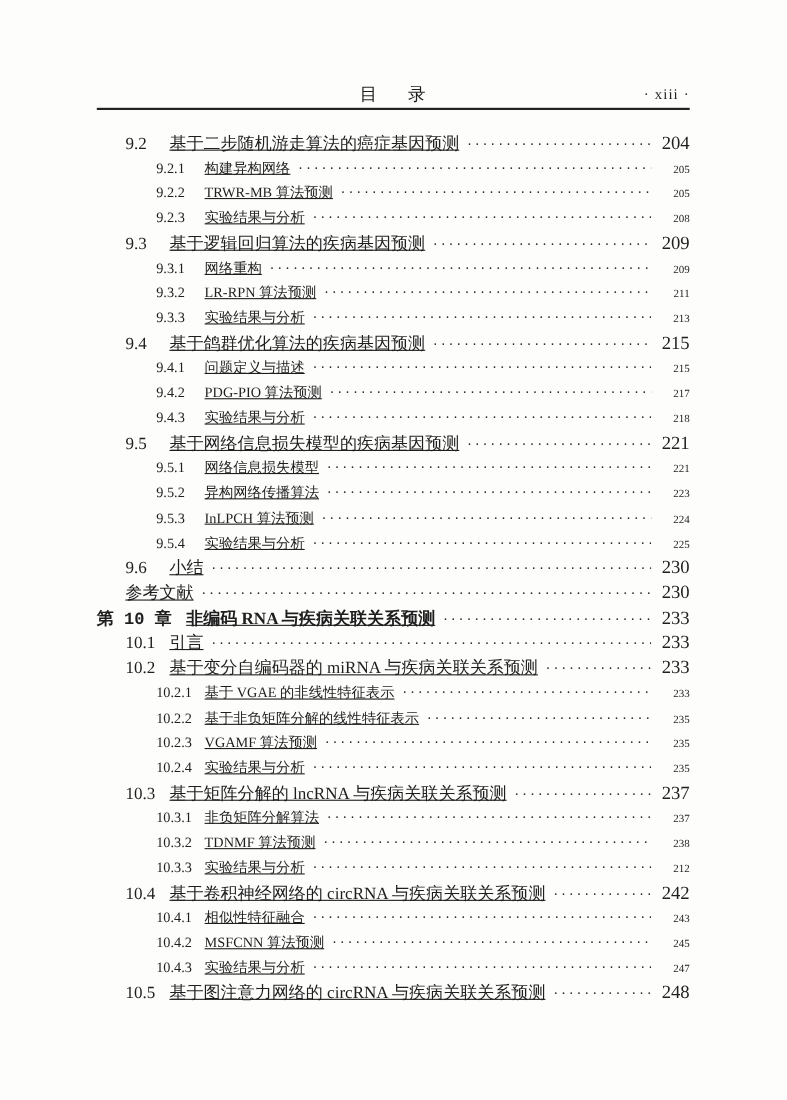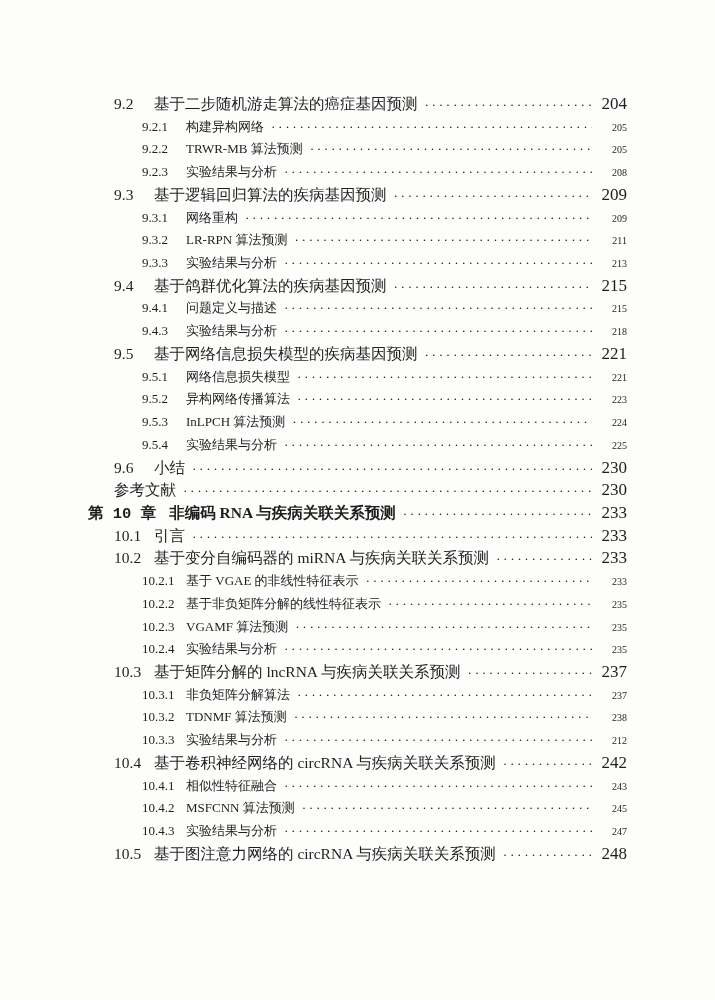--- a/index.html
+++ b/index.html
@@ -49,21 +49,21 @@
     line-height: 22.72px;
     white-space: nowrap;
   }
   .row.chapter    { padding-left: 0;    font-size: 15.5px; font-weight: bold; }
   .row.section    { padding-left: 26px; font-size: 15.5px; }
   .row.subsection { padding-left: 54px; font-size: 13px; }
   .num { flex: 0 0 auto; }
   .row.chapter    .num { margin-right: 13px; font-family: Liberation Mono, monospace; }
   .row.section    .num { width: 40px; }
   .row.subsection .num { width: 44px; }
-  .ttl { flex: 0 0 auto; }
+  .ttl { flex: 0 0 auto; text-decoration: underline; }
   .leader {
     flex: 1 1 auto;
     overflow: hidden;
     white-space: nowrap;
     margin: 0 5px 0 7px;
     font-weight: normal;
     font-size: 13.5px;
     color: #262626;
   }
   .leader::after {
@@ -78,20 +78,24 @@
     font-weight: normal;
   }
   .row.subsection .pg { font-size: 10px; }
 </style>
 </head>
 <body>
 
 <div class="page">
   <div class="content">
 
+    <div class="header">
+      <span class="header-title">目 录</span>
+      <span class="header-page">· xiii ·</span>
+    </div>
 
     <div class="toc" id="toc">
         <div class="row section">
     <span class="num">9.2</span>
     <span class="ttl">基于二步随机游走算法的癌症基因预测</span>
     <span class="leader"></span>
     <span class="pg">204</span>
   </div>
         <div class="row subsection">
     <span class="num">9.2.1</span>
@@ -139,20 +143,26 @@
     <span class="num">9.4</span>
     <span class="ttl">基于鸽群优化算法的疾病基因预测</span>
     <span class="leader"></span>
     <span class="pg">215</span>
   </div>
         <div class="row subsection">
     <span class="num">9.4.1</span>
     <span class="ttl">问题定义与描述</span>
     <span class="leader"></span>
     <span class="pg">215</span>
+  </div>
+        <div class="row subsection">
+    <span class="num">9.4.2</span>
+    <span class="ttl">PDG-PIO 算法预测</span>
+    <span class="leader"></span>
+    <span class="pg">217</span>
   </div>
         <div class="row subsection">
     <span class="num">9.4.3</span>
     <span class="ttl">实验结果与分析</span>
     <span class="leader"></span>
     <span class="pg">218</span>
   </div>
         <div class="row section">
     <span class="num">9.5</span>
     <span class="ttl">基于网络信息损失模型的疾病基因预测</span>

